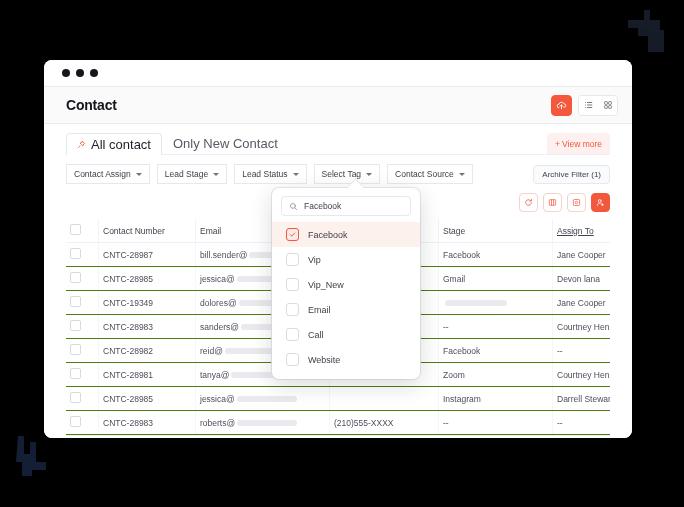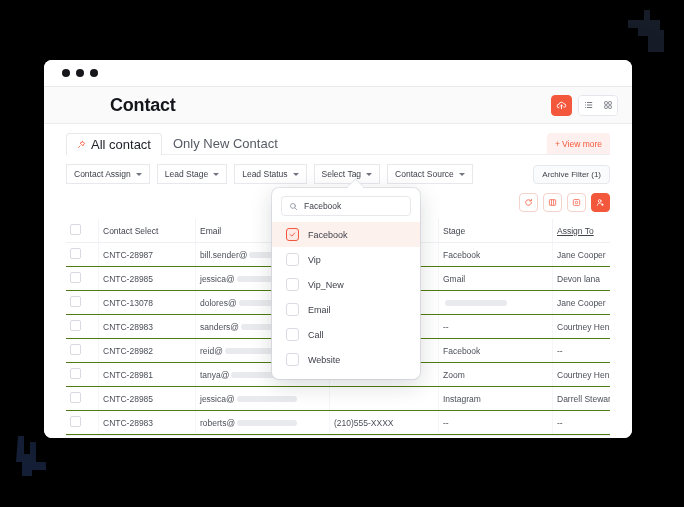--- a/index.html
+++ b/index.html
@@ -65,26 +65,25 @@
   .app-header {
     height: 36px;
     background: #fafafb;
     border-bottom: 1px solid #ececf0;
     display: flex;
     align-items: center;
     padding: 0 14px 0 22px;
     flex: none;
   }
   .app-title {
-    font-size: 18px;
+    font-size: 14px;
     font-weight: bold;
     color: #14151a;
     letter-spacing: -0.2px;
     flex: 1;
-    margin-left: 44px;
   }
   .header-actions { display: flex; align-items: center; gap: 6px; }
   .hbtn {
     width: 19px; height: 19px;
     border-radius: 4px;
     display: flex; align-items: center; justify-content: center;
     background: #ffffff;
     border: 1px solid #e6e7ec;
   }
   .hbtn.primary {
@@ -466,21 +465,21 @@
       </div>
     </div>
 
     <div class="table-wrap">
       <table class="contacts">
         <thead>
           <tr>
             <th class="col-check">
               <span class="cb"></span>
             </th>
-            <th class="col-num">Contact Select</th>
+            <th class="col-num">Contact Number</th>
             <th class="col-email">Email</th>
             <th class="col-phone"></th>
             <th class="col-stage">Stage</th>
             <th class="col-assign">Assign To</th>
           </tr>
         </thead>
         <tbody id="tbody">
             <tr>
               <td class="col-check"><span class="cb"></span></td>
               <td>CNTC-28987</td>
@@ -502,21 +501,21 @@
                   <span>jessica@</span>
                   <span class="redact" style="width:60px"></span>
                 </span>
               </td>
               <td></td>
               <td>Gmail</td>
               <td>Devon lana</td>
             </tr>
             <tr>
               <td class="col-check"><span class="cb"></span></td>
-              <td>CNTC-13078</td>
+              <td>CNTC-19349</td>
               <td>
                 <span class="cell-inline">
                   <span>dolores@</span>
                   <span class="redact" style="width:62px"></span>
                 </span>
               </td>
               <td></td>
               <td><span class="redact" style="width:62px"></span></td>
               <td>Jane Cooper</td>
             </tr>

